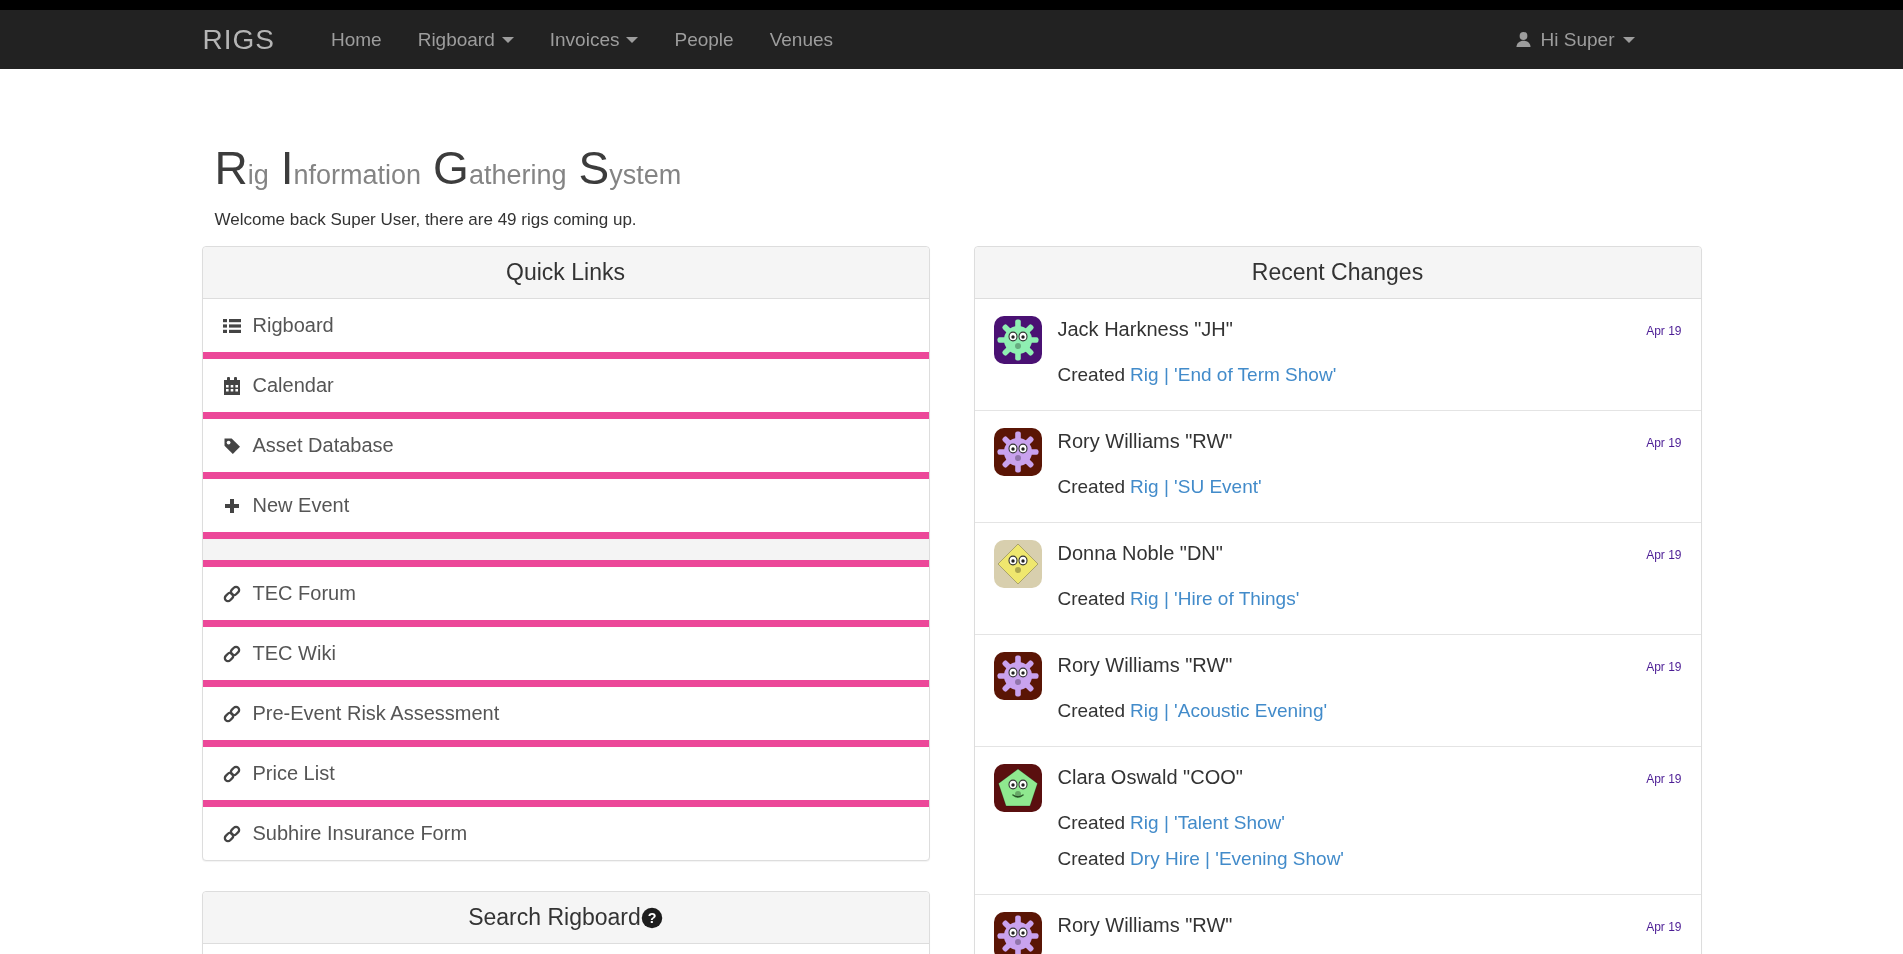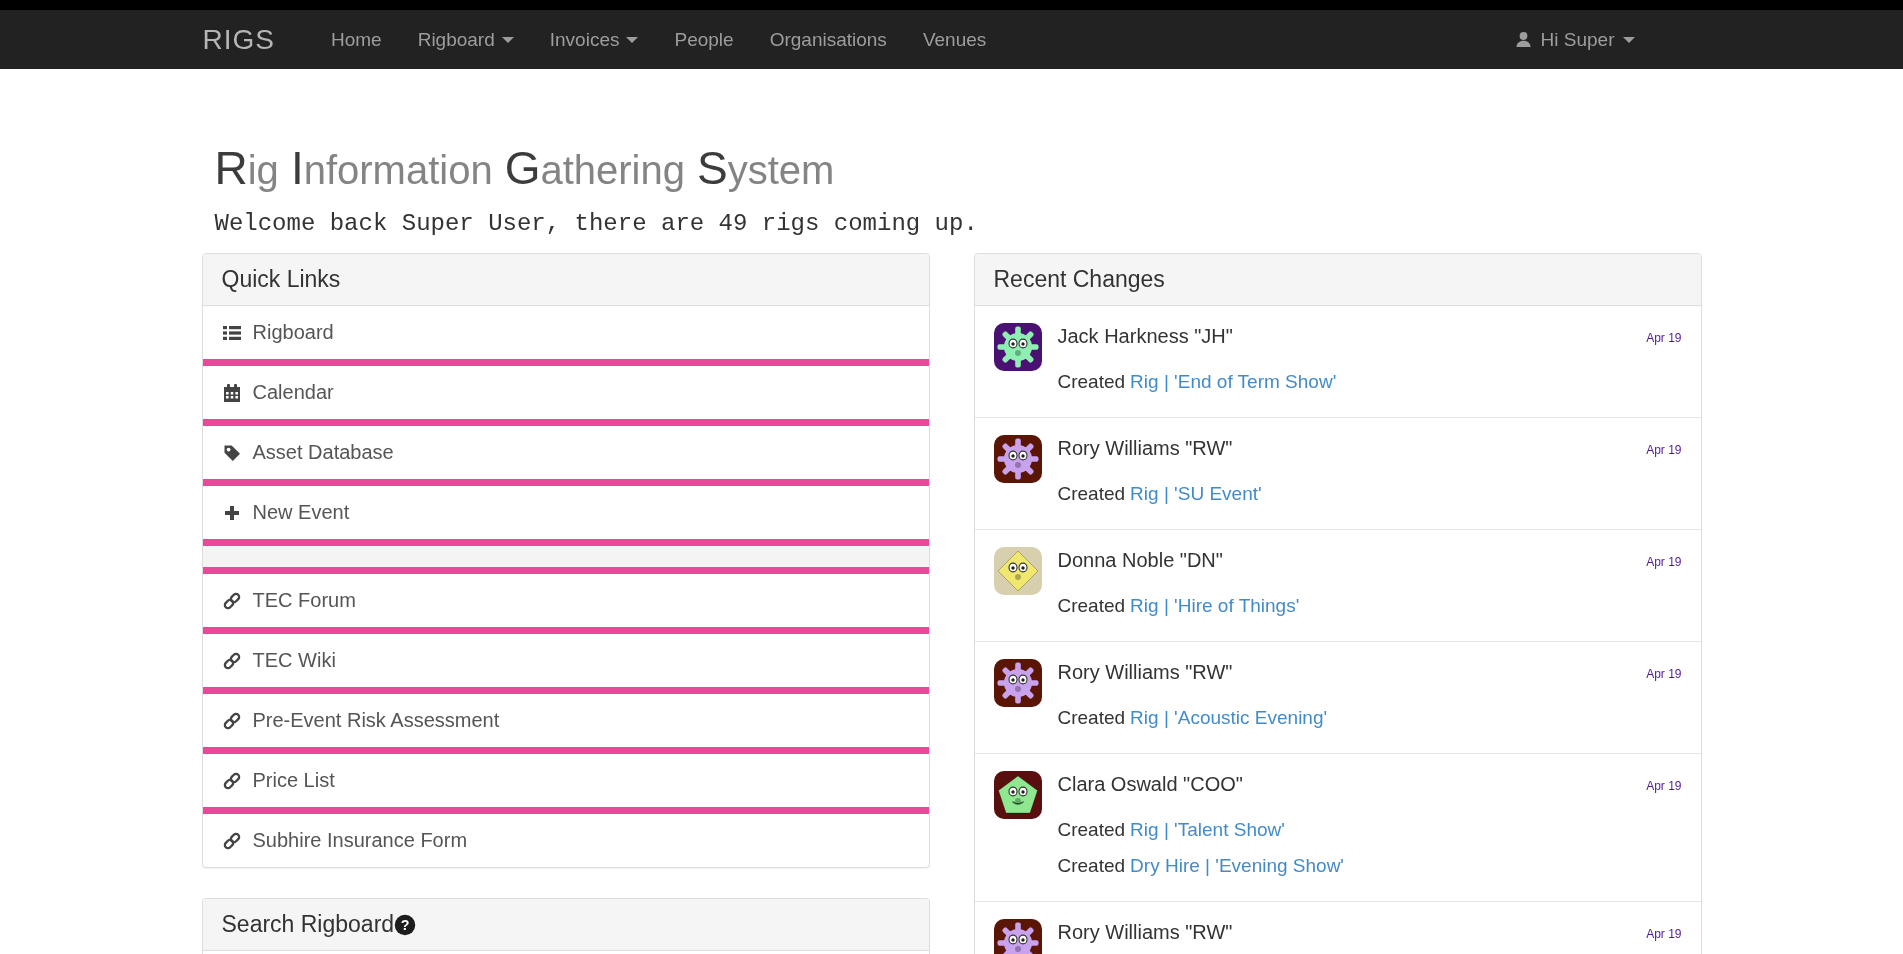--- a/index.html
+++ b/index.html
@@ -15,28 +15,28 @@
   .navbar-inner { width:1530px; margin:0 auto; height:100%; display:flex; align-items:center; }
   .brand { color:#b5b5b5; font-size:28px; letter-spacing:1px; padding:0 16px; margin-right:22px; text-decoration:none; }
   .nav-item { color:#9d9d9d; font-size:19px; padding:12px 18px; height:100%; display:flex; align-items:center; gap:7px; text-decoration:none; cursor:pointer; }
   .caret { display:inline-block; width:0; height:0; border-left:6px solid transparent; border-right:6px solid transparent; border-top:6px solid #9d9d9d; }
   .user-menu { margin-left:auto; margin-right:82px; color:#9d9d9d; font-size:19px; display:flex; align-items:center; gap:8px; cursor:pointer; }
   .user-menu .icon svg { display:block; }
   
   .main { width:1500px; margin:0 auto; }
   .page-header { margin:75px 0 0 13px; line-height:1.05; font-weight:normal; }
   .page-header .cap { font-size:46px; color:#3c3c3c; }
-  .page-header .rest { font-size:40px; color:#848484; margin-right:12px; }
-  .welcome { margin:18px 0 0 13px; font-size:24px; color:#333;font-family:Liberation Mono, monospace; }
+  .page-header .rest { font-size:27px; color:#848484; margin-right:12px; }
+  .welcome { margin:18px 0 0 13px; font-size:17px; color:#333; }
   .row { display:flex; gap:44px; margin-top:16px; align-items:flex-start; }
   .col { flex:1; min-width:0; }
   
   .panel { background:#fff; border:1px solid #ddd; border-radius:4px; box-shadow:0 1px 1px rgba(0,0,0,.05); }
   .panel + .panel { margin-top:30px; }
-  .panel-heading { background:#f5f5f5; border-bottom:1px solid #ddd; border-radius:4px 4px 0 0; padding:12px 19px; font-size:23px; color:#333; display:flex; align-items:center; justify-content:flex-start; }
+  .panel-heading { background:#f5f5f5; border-bottom:1px solid #ddd; border-radius:4px 4px 0 0; padding:12px 19px; font-size:23px; color:#333; display:flex; align-items:center; justify-content:center; }
   
   .list-item { display:flex; align-items:center; gap:11px; padding:15px 19px; font-size:20px; color:#555; text-decoration:none; cursor:pointer; }
   .list-item + .list-item { border-top:7px solid #ec4899; }
   .list-item.divider { background:#f4f4f4; height:28px; padding:0; cursor:default; }
   .list-item .icon { width:20px; height:20px; flex:0 0 20px; display:inline-flex; }
   .list-item .icon svg { width:20px; height:20px; display:block; }
   
   .panel-body { padding:17px 19px; }
   .input-group { display:flex; }
   .search-input { flex:1; height:46px; font-size:20px; padding:10px 14px; border:1px solid #ccc; border-radius:4px 0 0 4px; color:#555; outline:none; font-family:"Liberation Sans", sans-serif; }
@@ -72,23 +72,20 @@
         <a class="nav-item">
           <span>Rigboard</span>
           <span class="caret"></span>
         </a>
         <a class="nav-item">
           <span>Invoices</span>
           <span class="caret"></span>
         </a>
         <a class="nav-item">
           <span>People</span>
-        </a>
-        <a class="nav-item">
-          <span>Organisations</span>
         </a>
         <a class="nav-item">
           <span>Venues</span>
         </a>
       </div>
     <div class="user-menu" id="user-menu">
       <span class="icon" id="user-icon-slot">
           <svg width="19" height="19" viewBox="0 0 20 20">
             <circle cx="10" cy="6.3" r="4.1" fill="#9d9d9d"></circle>
             <path d="M2.6 18c0-4.4 3.4-6.8 7.4-6.8s7.4 2.4 7.4 6.8z" fill="#9d9d9d"></path>

